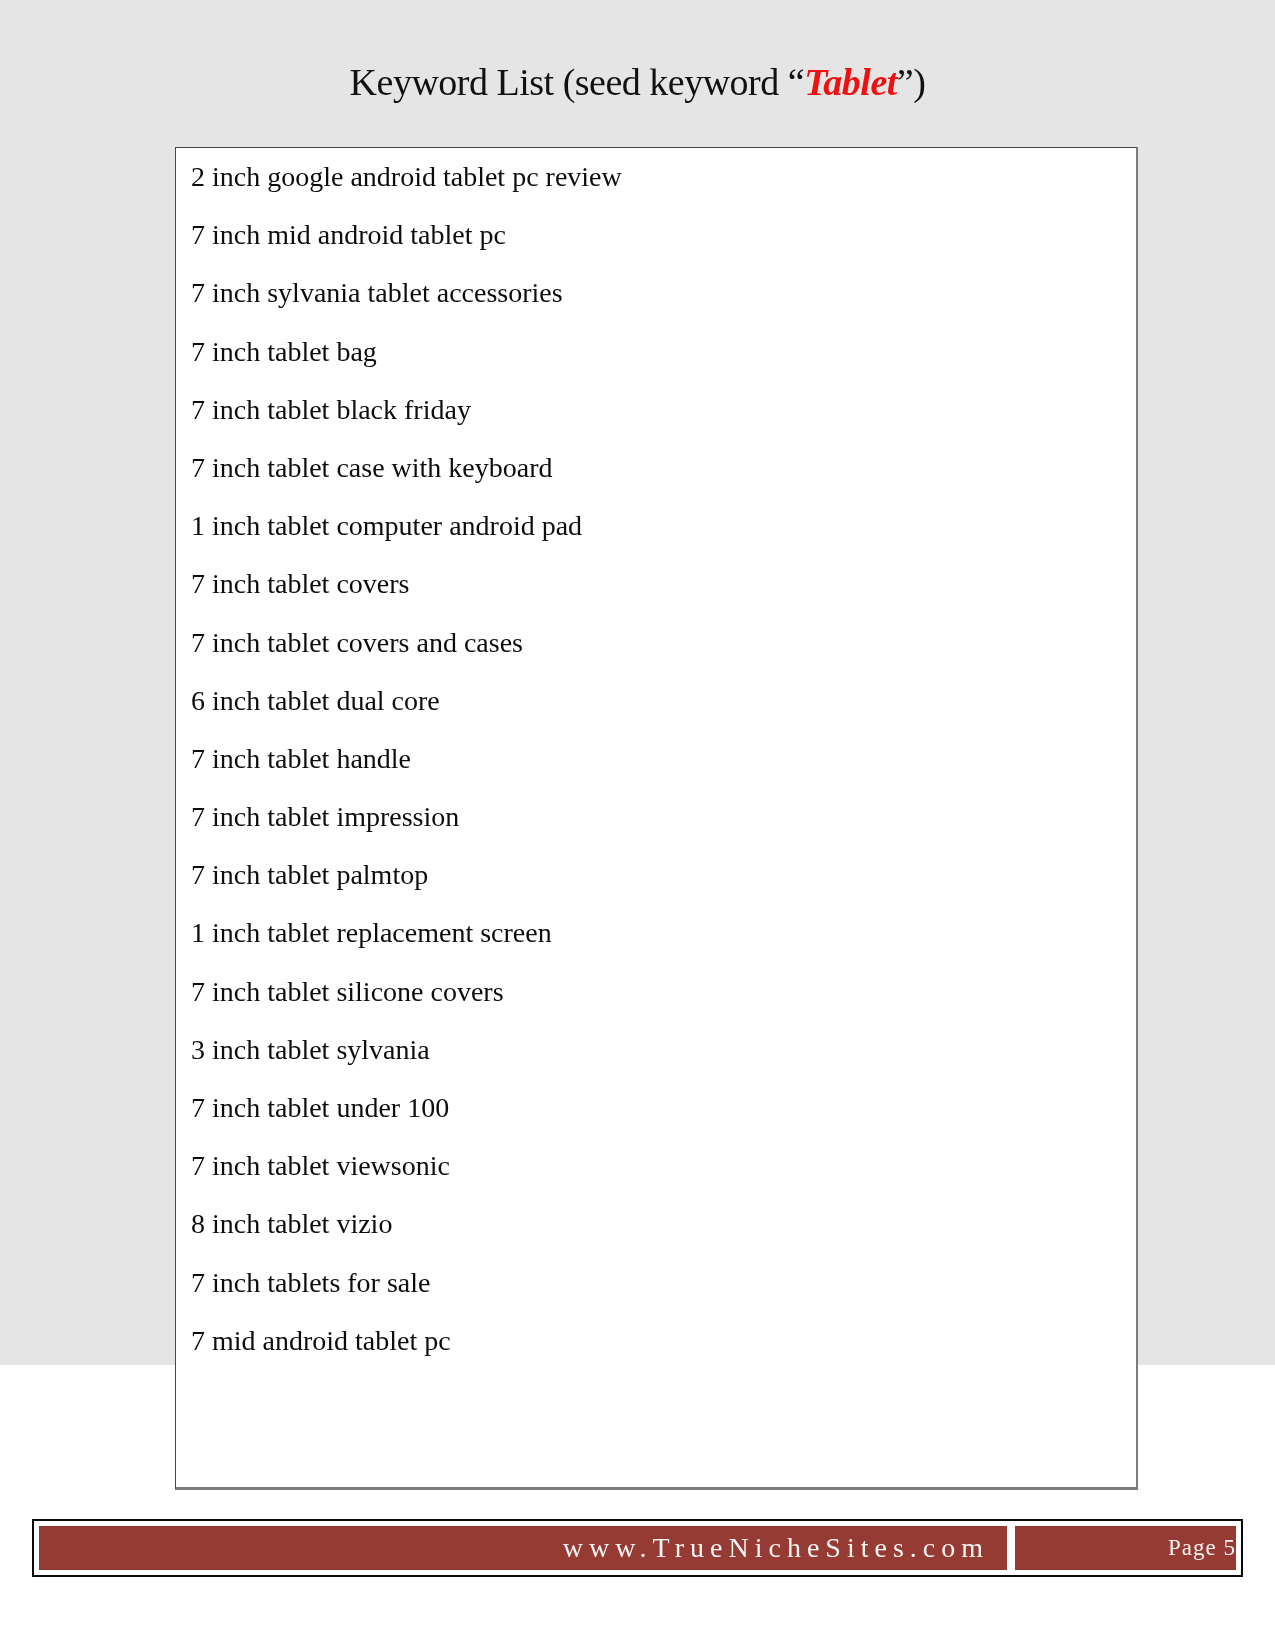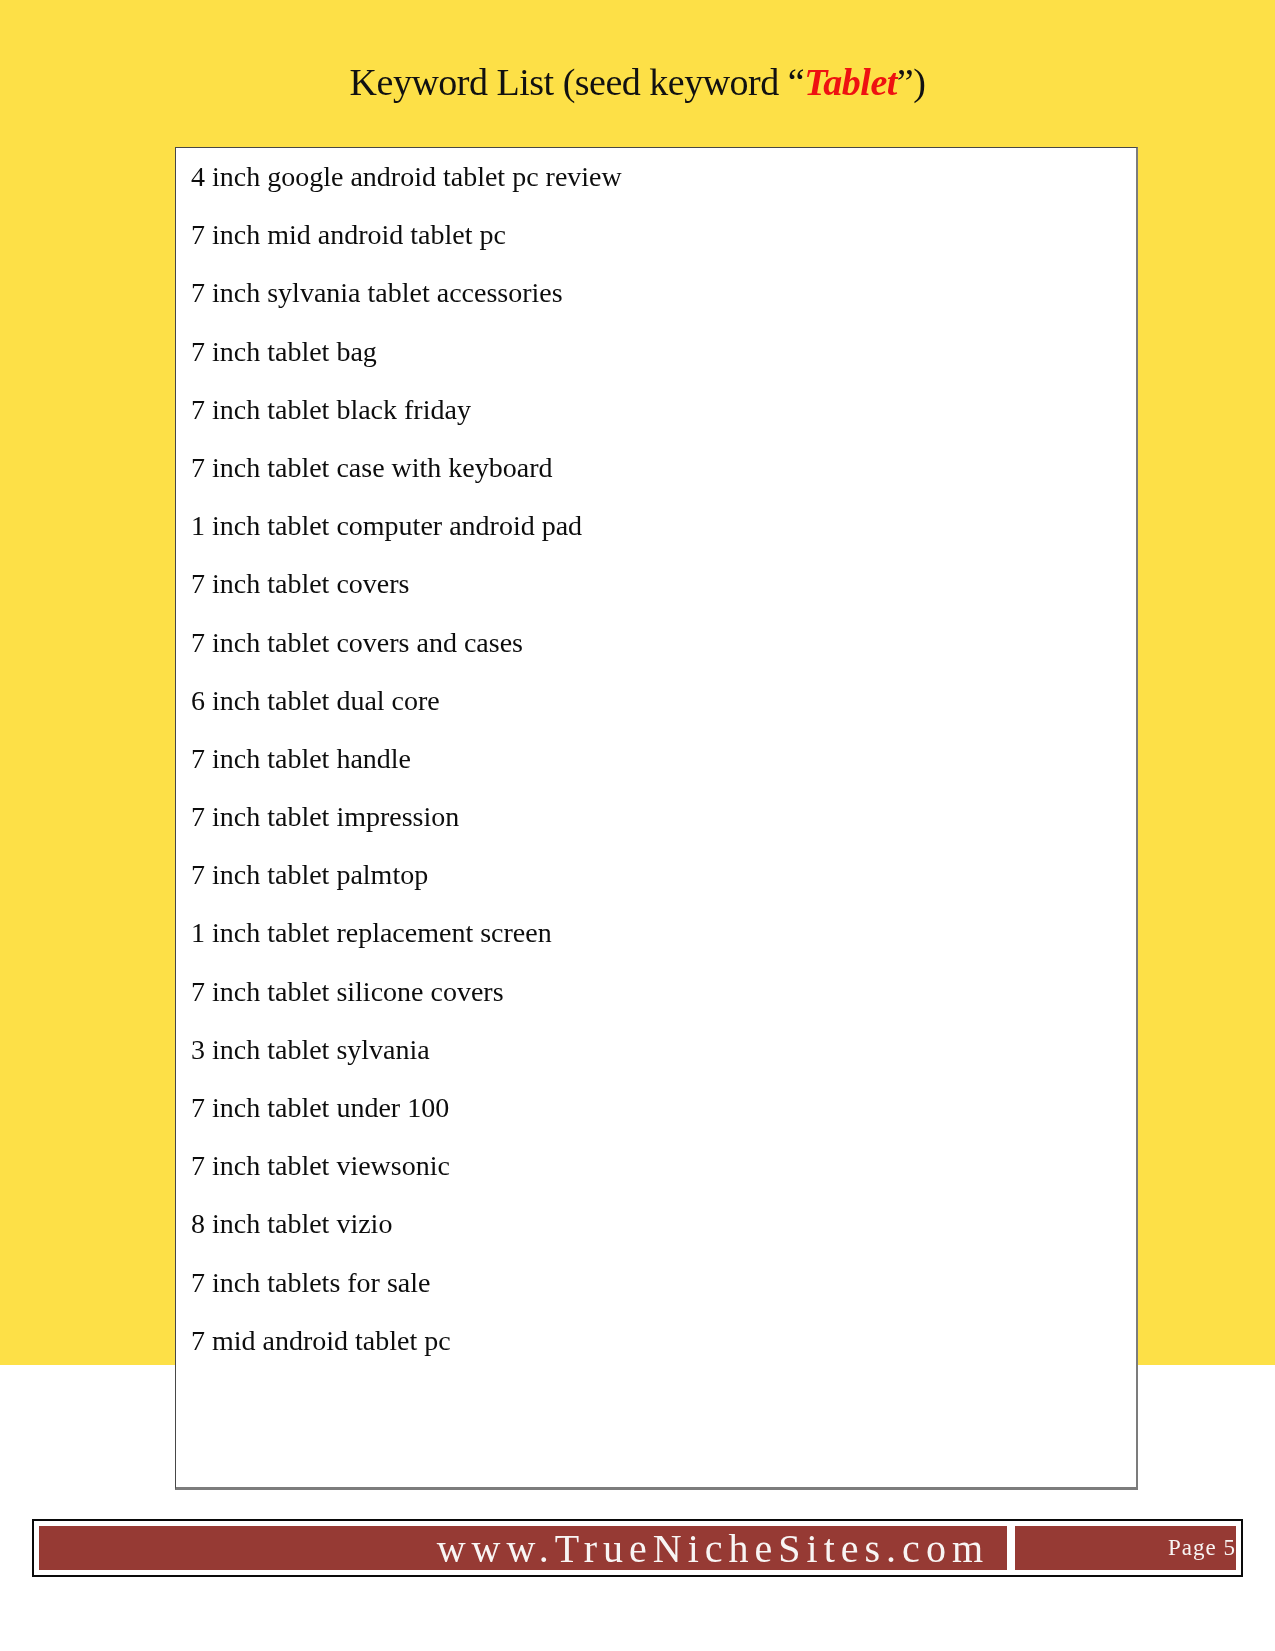--- a/index.html
+++ b/index.html
@@ -15,21 +15,21 @@
     height: 1651px;
     background: #ffffff;
     font-family: "Liberation Serif", "DejaVu Serif", serif;
     color: var(--text-black);
     overflow: hidden;
   }
   .page {
     position: relative;
     width: 1275px;
     height: 1365px;
-    background: #fde047;
+    background: #e5e5e5;
   }
   .title {
     position: absolute;
     top: 60px;
     left: 0;
     width: 100%;
     text-align: center;
     font-size: 38px;
     font-weight: normal;
     letter-spacing: -0.5px;
@@ -75,21 +75,21 @@
     gap: 8px;
   }
   .footer-main {
     flex: 1;
     background: var(--footer-red);
     color: var(--footer-text);
     display: flex;
     align-items: center;
     justify-content: flex-end;
     padding-right: 18px;
-    font-size: 40px;
+    font-size: 28px;
     letter-spacing: 6px;
     white-space: nowrap;
   }
   .footer-page {
     width: 221px;
     background: var(--footer-red);
     color: var(--footer-text);
     display: flex;
     align-items: center;
     justify-content: flex-end;
@@ -100,21 +100,21 @@
 </style>
 </head>
 <body>
 
 <div class="page">
 
   <h1 class="title"><span>Keyword List (seed keyword “</span><span class="seed">Tablet</span><span>”)</span></h1>
 
   <div class="kw-box">
     <ul>
-      <li>4 inch google android tablet pc review</li>
+      <li>2 inch google android tablet pc review</li>
       <li>7 inch mid android tablet pc</li>
       <li>7 inch sylvania tablet accessories</li>
       <li>7 inch tablet bag</li>
       <li>7 inch tablet black friday</li>
       <li>7 inch tablet case with keyboard</li>
       <li>1 inch tablet computer android pad</li>
       <li>7 inch tablet covers</li>
       <li>7 inch tablet covers and cases</li>
       <li>6 inch tablet dual core</li>
       <li>7 inch tablet handle</li>

